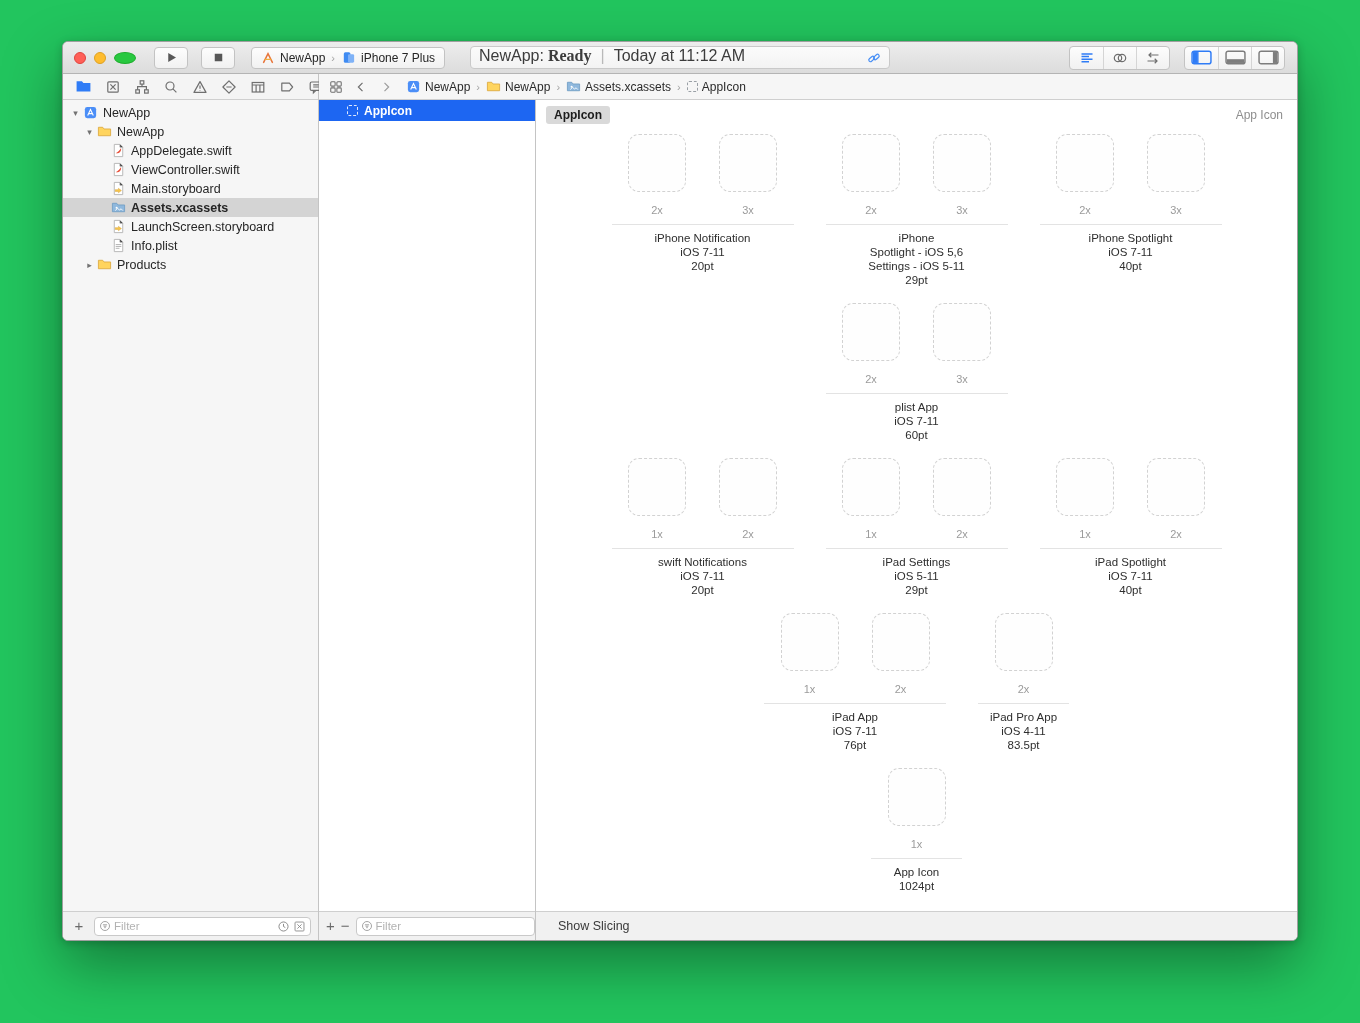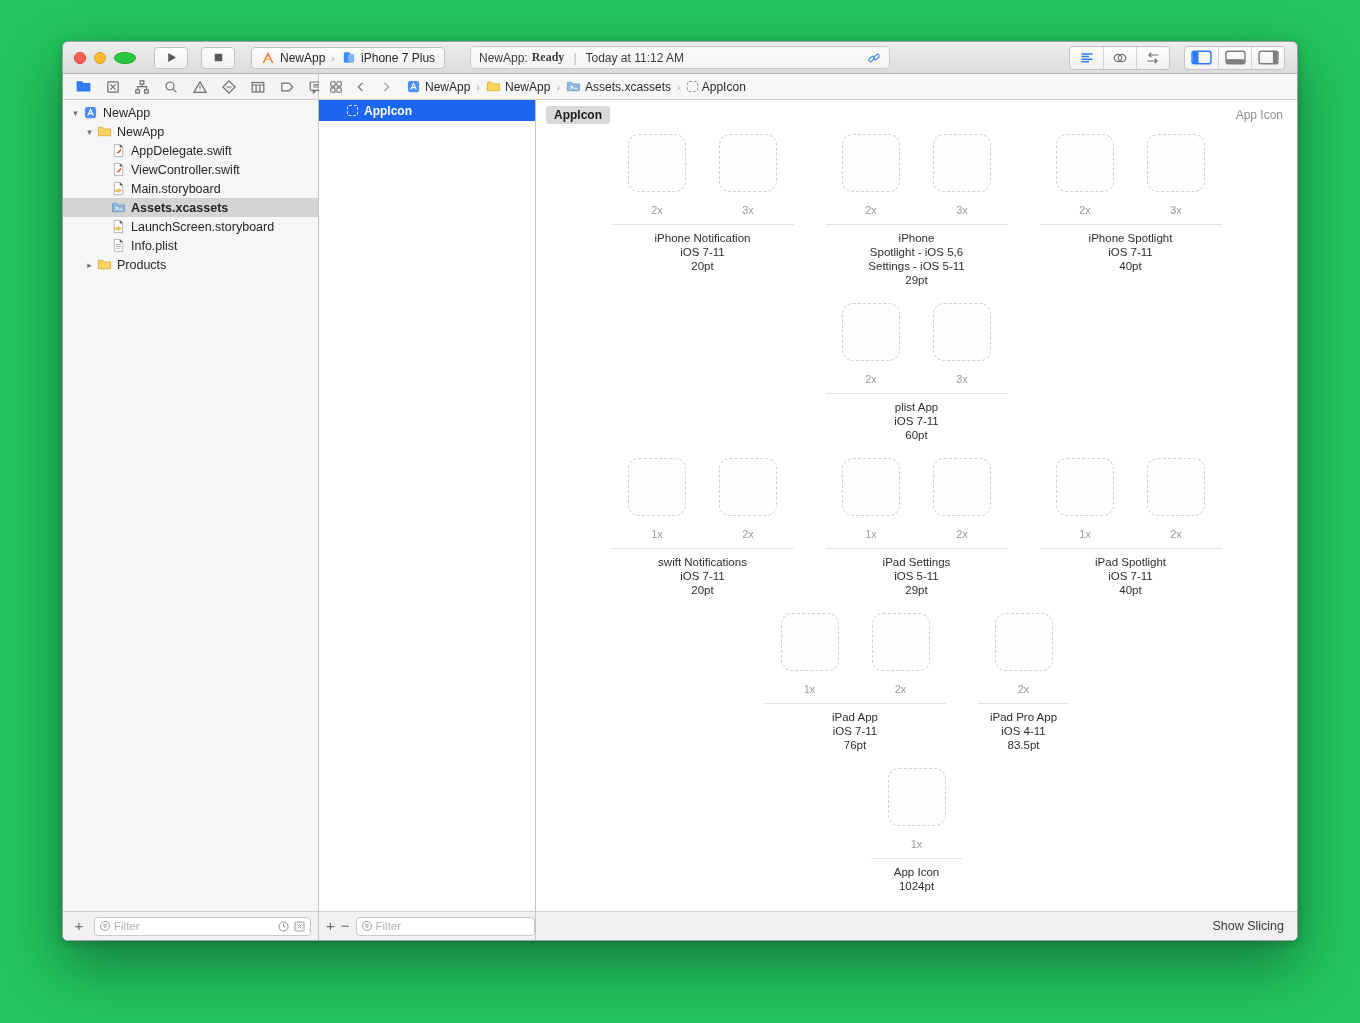--- a/index.html
+++ b/index.html
@@ -22,22 +22,22 @@
   .tb-btn { height:22px; display:inline-flex; align-items:center; justify-content:center;
     background:linear-gradient(#fdfdfd,#f1f1f1); border:1px solid #c3c3c3; border-radius:4px;
     color:#4a4a4a; font-size:12px; cursor:default; }
   .tb-btn svg { display:block; }
   .run { width:34px; margin-left:18px; }
   .stop { width:34px; margin-left:13px; }
   .scheme { margin-left:16px; padding:0 9px; gap:5px; font-size:12px; color:#262626; }
   .crumb-sep { color:#a3a3a3; font-size:11px; padding:0 1px; }
   .status-pill { position:absolute; left:50%; top:4px; transform:translateX(-50%);
     width:420px; height:23px; border:1px solid #c9c9c9; border-radius:4px;
-    background:linear-gradient(#fbfbfb,#f3f3f3); display:flex; align-items:center;
-    font-size:12px; color:#3c3c3c; padding:0 8px; }
+    background:linear-gradient(#fbfbfb,#f3f3f3); display:flex; 
+    font-size:16px; color:#3c3c3c; padding:0 8px; }
   .status-pill .bold { font-weight:bold; margin-left:4px;font-family:Liberation Serif, serif; }
   .status-pill .div { color:#b9b9b9; margin:0 9px; }
   .status-pill .link { margin-left:auto; }
   .tb-right { margin-left:auto; margin-right:12px; display:flex; gap:14px; }
   .seg { display:flex; border:1px solid #c3c3c3; border-radius:4px; overflow:hidden;
     background:linear-gradient(#fdfdfd,#f1f1f1); }
   .seg button { width:33px; height:22px; border:0; background:transparent;
     border-left:1px solid #d5d5d5; display:flex; align-items:center; justify-content:center; }
   .seg button:first-child { border-left:0; }
 
@@ -90,21 +90,21 @@
   .corner { margin-left:auto; font-size:12px; color:#8e8e8e; }
   .grid { flex:1; overflow:hidden; padding-top:4px; }
   .grid-row { display:flex; justify-content:center; gap:12px; margin-bottom:16px; }
   .g { padding:0 10px; }
   .slots { display:flex; }
   .slotwrap { width:91px; display:flex; flex-direction:column; align-items:center; }
   .slot { width:58px; height:58px; border:1.5px dashed #d2d2d2; border-radius:11px; background:#fefefe; }
   .scale { margin-top:12px; font-size:11px; color:#9b9b9b; }
   .gdiv { height:1px; background:#e3e3e3; margin-top:8px; }
   .gcap { margin-top:6px; text-align:center; font-size:11.5px; color:#2e2e2e; line-height:14px; }
-  .detail-bottom { justify-content:flex-end; padding-right:13px;padding-left:22px; }
+  .detail-bottom { justify-content:flex-start; padding-right:13px;padding-left:22px; }
   .slicing { font-size:12.5px; color:#3a3a3a; }
 </style>
 </head>
 <body>
 
 <div class="page">
   <div class="window">
 
     <div class="toolbar">
       <div class="traffic">

